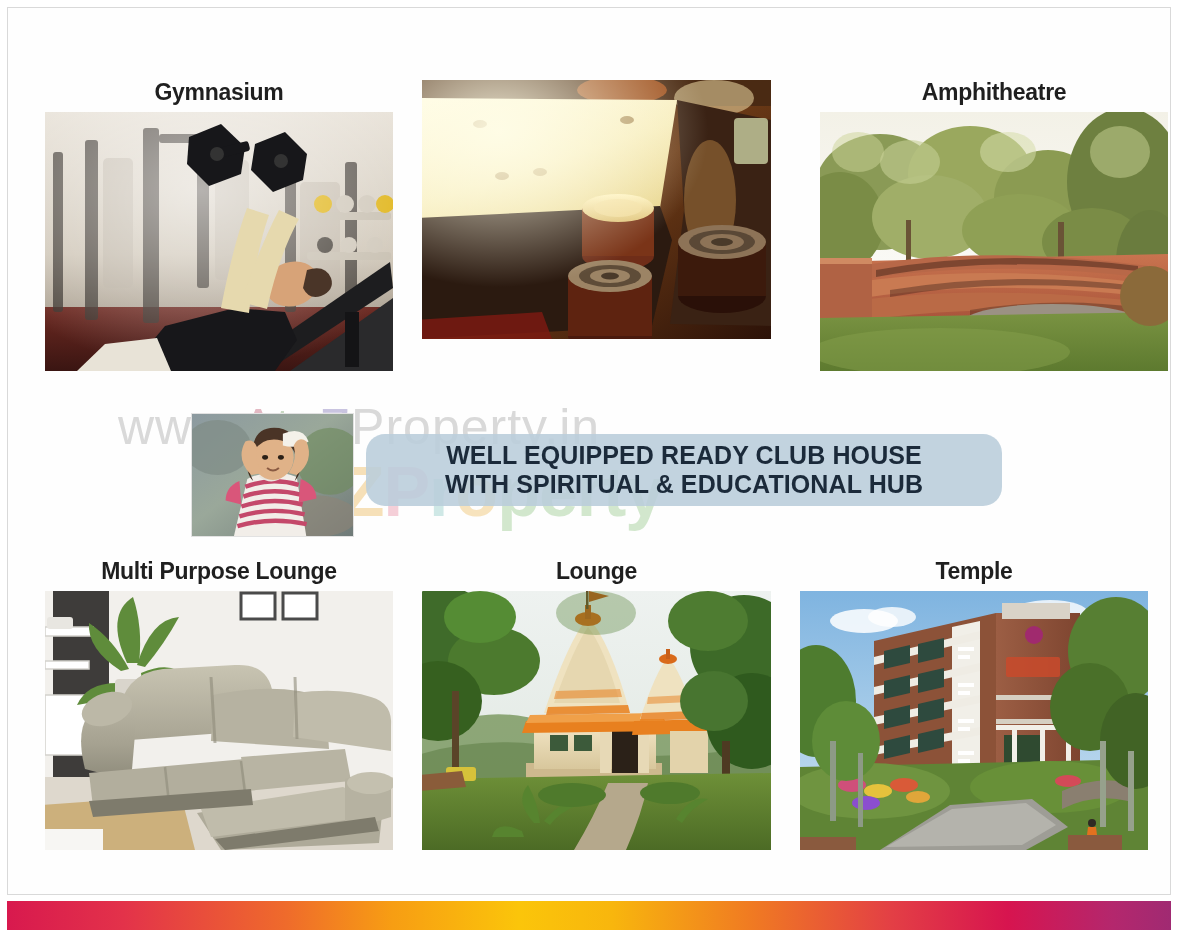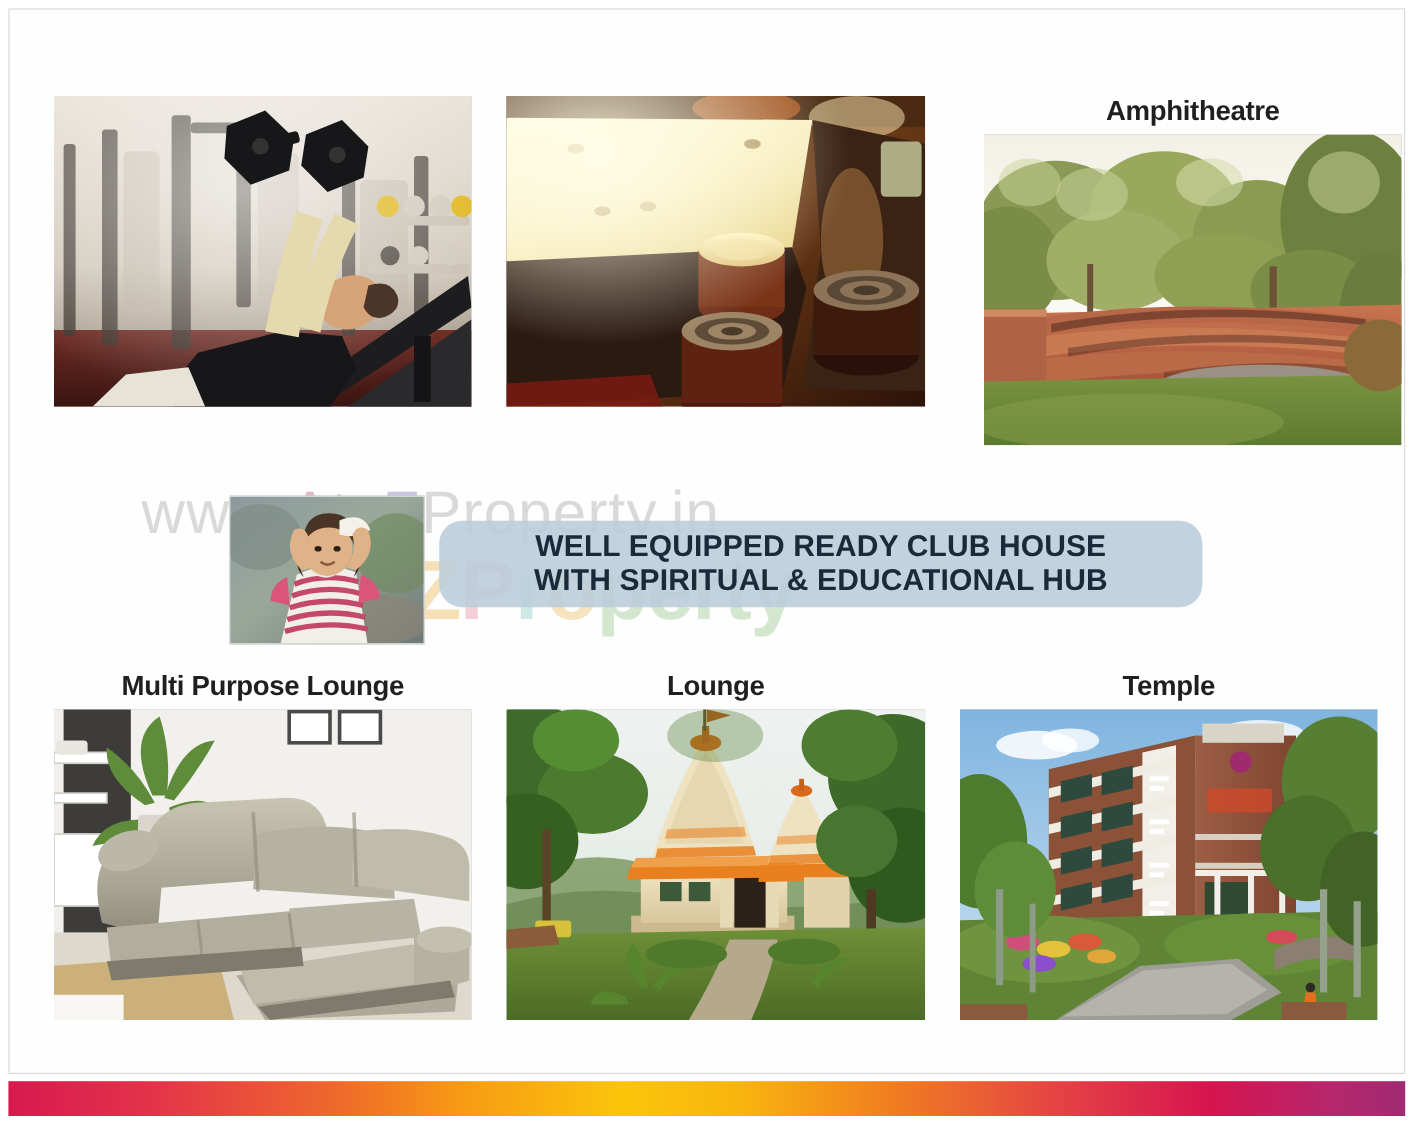--- a/index.html
+++ b/index.html
@@ -168,20 +168,21 @@
   <div class="page-frame"></div>
 
   <div class="watermark">
     <div class="wm-url">www.<span class="wm-a">A</span><span class="wm-to">to</span><span class="wm-z">Z</span>Property.in</div>
     <div class="wm-logo"><span class="l1">A</span><span class="l2">t</span><span class="l3">o</span><span class="l4">Z</span><span class="l5">P</span><span class="l6">r</span><span class="l7">o</span><span class="l8">perty</span></div>
   </div>
 
   <div class="grid">
 
     <div class="card" id="card-gym">
+      <div class="card-title">Gymnasium</div>
       <div class="photo">
         <svg class="ph-svg" viewBox="0 0 348 259" preserveAspectRatio="none">
           <defs>
             <linearGradient id="gymWall" x1="0" y1="0" x2="0" y2="1">
               <stop offset="0%" stop-color="#e8e2d8"></stop>
                 <stop offset="55%" stop-color="#cfc6b7"></stop>
                 <stop offset="100%" stop-color="#8d8274"></stop>
             </linearGradient>
             <linearGradient id="gymFloor" x1="0" y1="0" x2="0" y2="1">
               <stop offset="0%" stop-color="#6e2a22"></stop>

